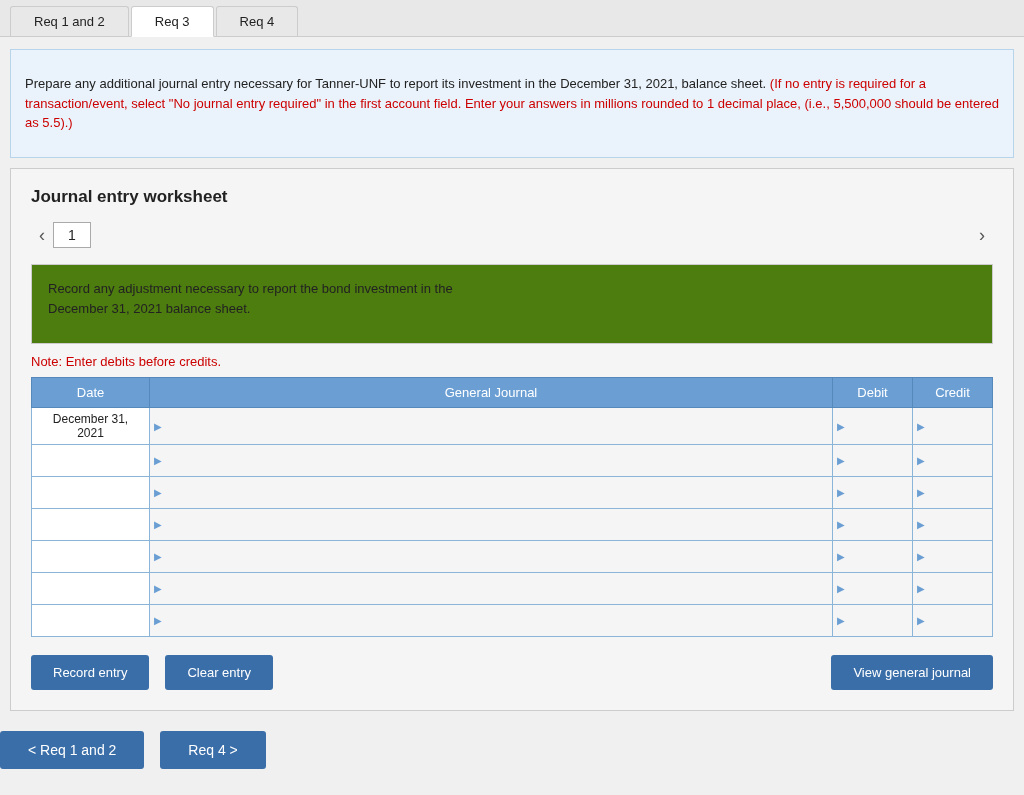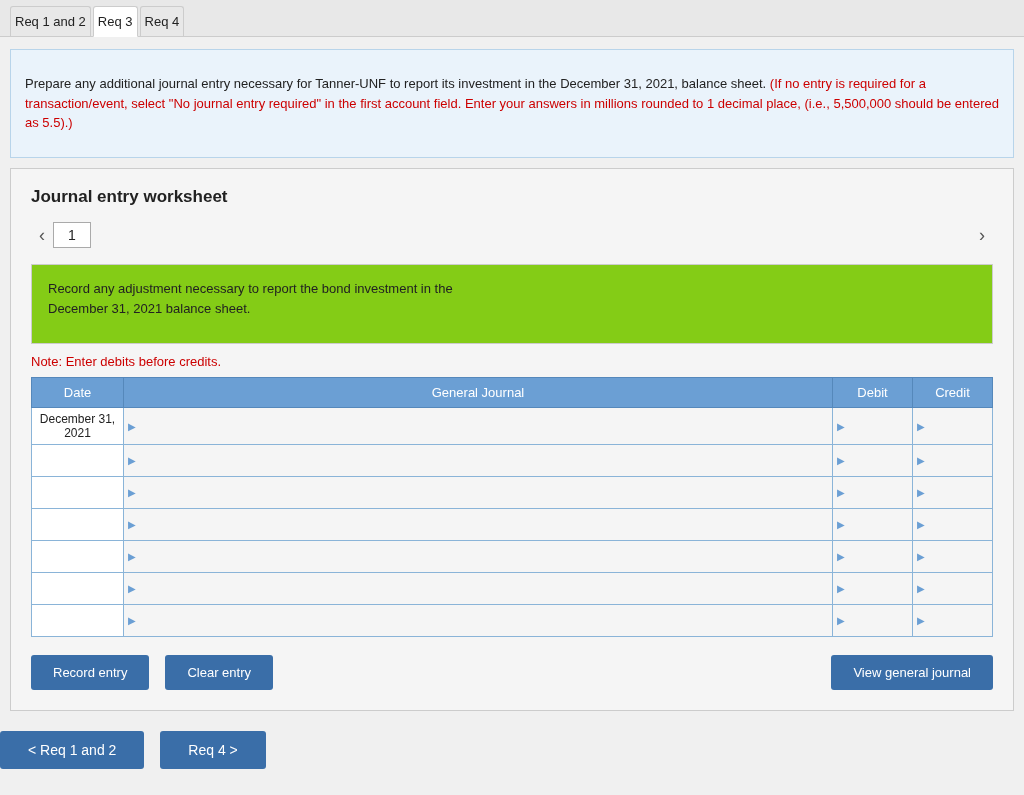--- a/index.html
+++ b/index.html
@@ -19,21 +19,21 @@
     
     .tabs-bar {
       display: flex;
       background: #e8e8e8;
       border-bottom: 1px solid #ccc;
       padding-top: 6px;
       padding-left: 10px;
       gap: 2px;
     }
     .tab {
-      padding: 7px 4px;
+      padding: 7px 23px;
       border: 1px solid #ccc;
       border-bottom: none;
       background: #e8e8e8;
       cursor: pointer;
       font-size: 13px;
       border-radius: 3px 3px 0 0;
     }
     .tab.active {
       background: #fff;
       border-bottom: 1px solid #fff;
@@ -102,21 +102,21 @@
       padding: 4px 14px;
       font-size: 14px;
     }
     .page-nav-right {
       margin-left: auto;
     }
 
     
     .description-box {
       border: 1px solid #ccc;
-      background: #84cc16;
+      background: #4d7c0f;
       padding: 14px 16px;
       margin-bottom: 10px;
       font-size: 13px;
       line-height: 1.6;
       min-height: 80px;
     }
 
     
     .note-text {
       color: #cc0000;
@@ -134,21 +134,21 @@
       background: #6b9fd4;
       color: #fff;
       border: 1px solid #5588bb;
       padding: 7px 10px;
       font-size: 13px;
       font-weight: normal;
       text-align: center;
     }
     .journal-table thead tr th:first-child {
       text-align: center;
-      width: 92px;
+      width: 118px;
     }
     .journal-table thead tr th:nth-child(2) {
       text-align: center;
     }
     .journal-table thead tr th:nth-child(3),
     .journal-table thead tr th:nth-child(4) {
       width: 80px;
     }
     .journal-table tbody tr td {
       border: 1px solid #8ab4d8;

